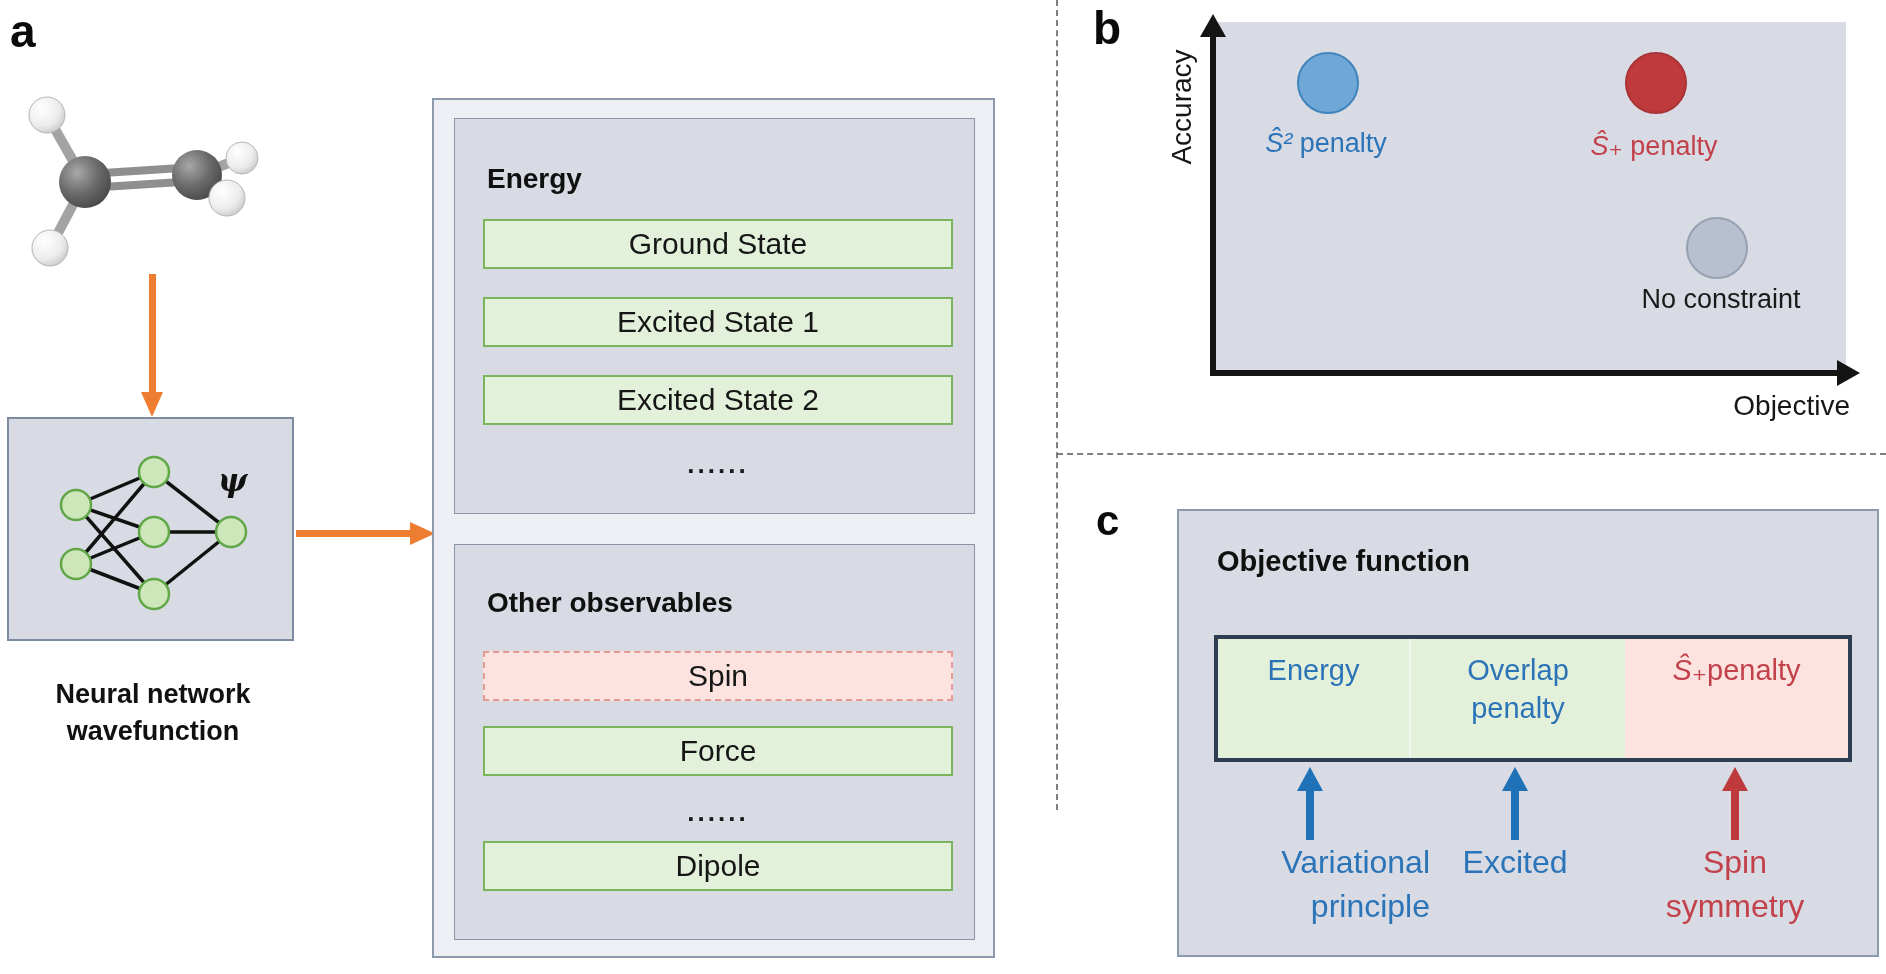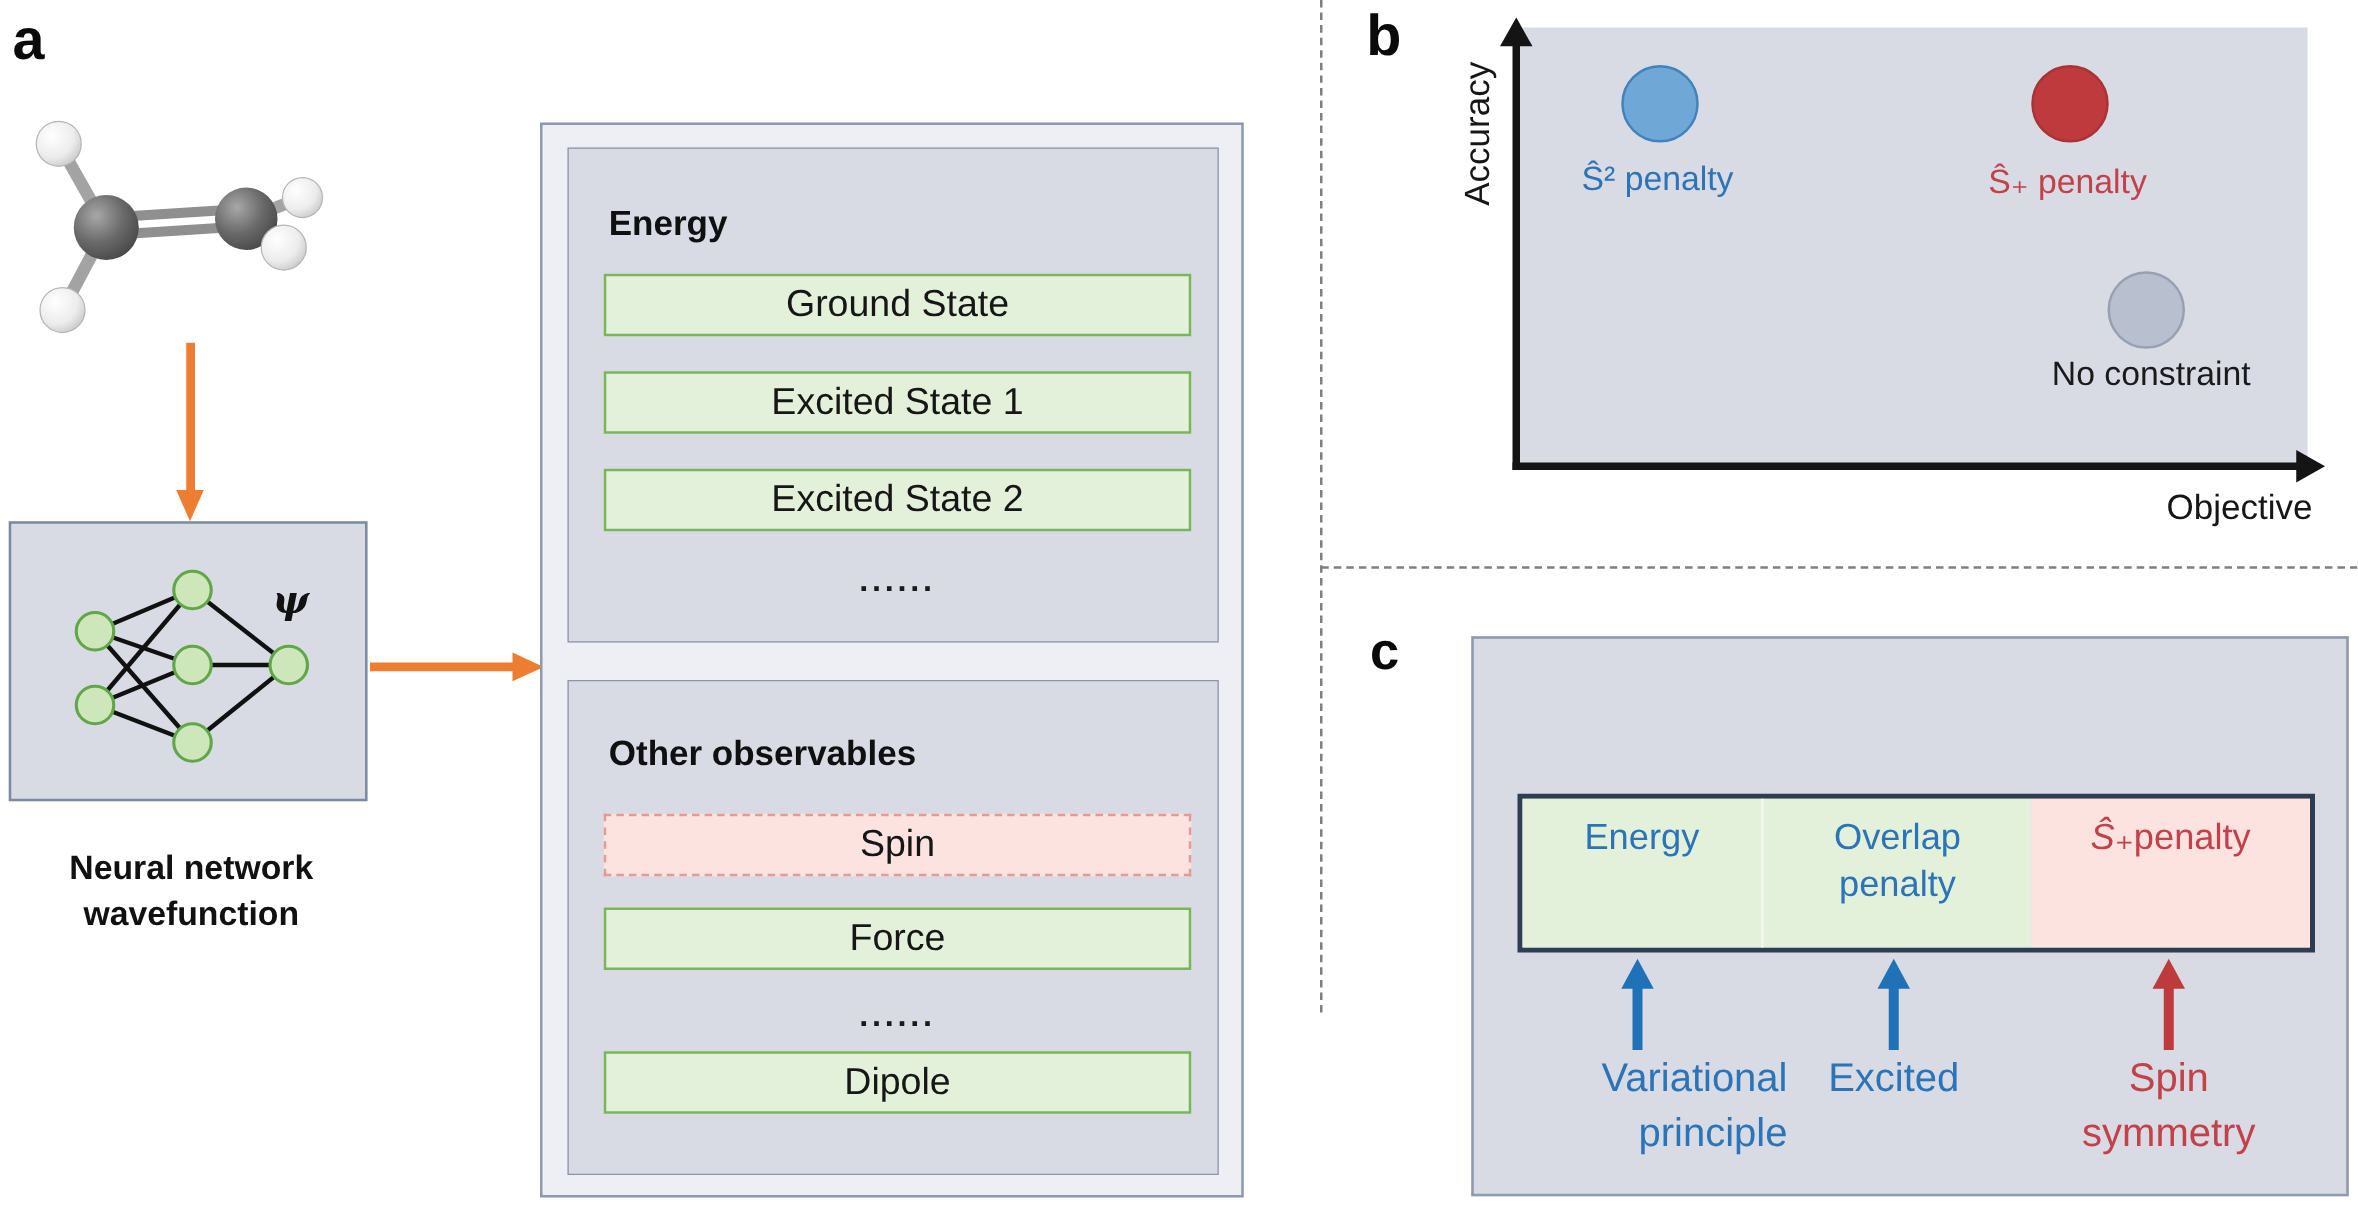--- a/index.html
+++ b/index.html
@@ -72,21 +72,21 @@
   }
   .efficiency-label{
     position:absolute;left:1600px;top:390px;width:250px;text-align:right;
     font-size:28px;color:#161616;
   }
   .dot{position:absolute;width:62px;height:62px;border-radius:50%;box-sizing:border-box;}
   .dot-blue{left:1297px;top:52px;background:#6fa8d6;border:2px solid #4184bd;}
   .dot-red{left:1625px;top:52px;background:#bf3a3d;border:2px solid #a93336;}
   .dot-gray{left:1686px;top:217px;background:#b8bfce;border:2px solid #98a1b2;}
   .pt-label{position:absolute;text-align:center;font-size:27px;}
-  .pt-label .sym{text-align:right;}
+  .pt-label .sym{font-style:italic;text-align:right;}
   .lbl-blue{left:1196px;top:128px;width:260px;color:#2c74b8;}
   .lbl-red{left:1524px;top:130px;width:260px;color:#c2414a;}
   .lbl-gray{left:1571px;top:284px;width:300px;color:#1a1a1a;}
   
   .c-box{
     position:absolute;left:1177px;top:509px;width:702px;height:448px;
     background:#d8dbe4;border:2px solid #8d99ad;box-sizing:border-box;
   }
   .c-title{position:absolute;left:38px;top:34px;font-size:29px;font-weight:700;color:#101010;}
   .obj-box{
@@ -234,20 +234,21 @@
 <div class="dot dot-red"></div>
 <div class="dot dot-gray"></div>
 
 <div class="pt-label lbl-blue"><span class="sym">Ŝ²</span><span> penalty</span></div>
 <div class="pt-label lbl-red"><span class="sym">Ŝ₊</span><span> penalty</span></div>
 <div class="pt-label lbl-gray"><span>No constraint</span></div>
 
 <div class="panel-letter" style="left:1096px;top:500px;font-size:42px;">c</div>
 
 <div class="c-box">
+  <div class="c-title">Objective function</div>
 
   <div class="obj-box">
     <div class="obj-cell cell-green cell-1">Energy</div>
     <div class="obj-cell cell-green cell-2">
         <div class="wrap">Overlap penalty</div>
       </div>
     <div class="obj-cell cell-pink cell-3">
         <span class="sym">Ŝ₊</span>
         <span> penalty</span>
       </div>

